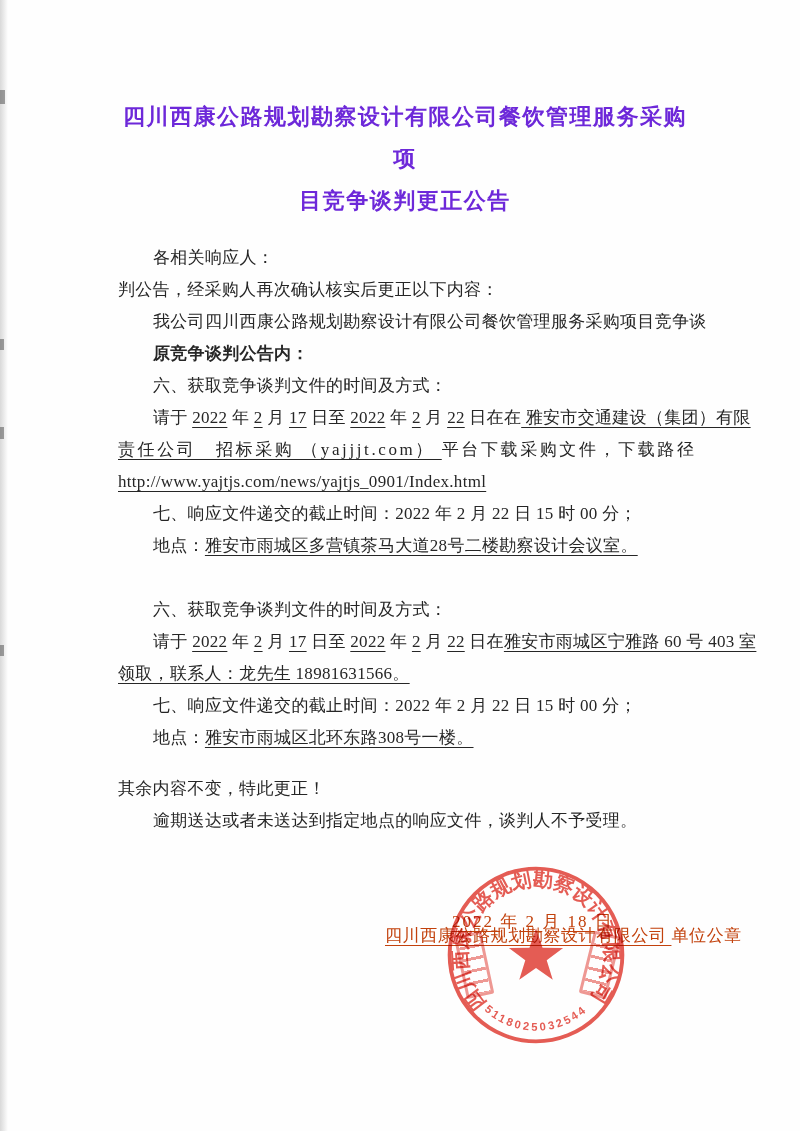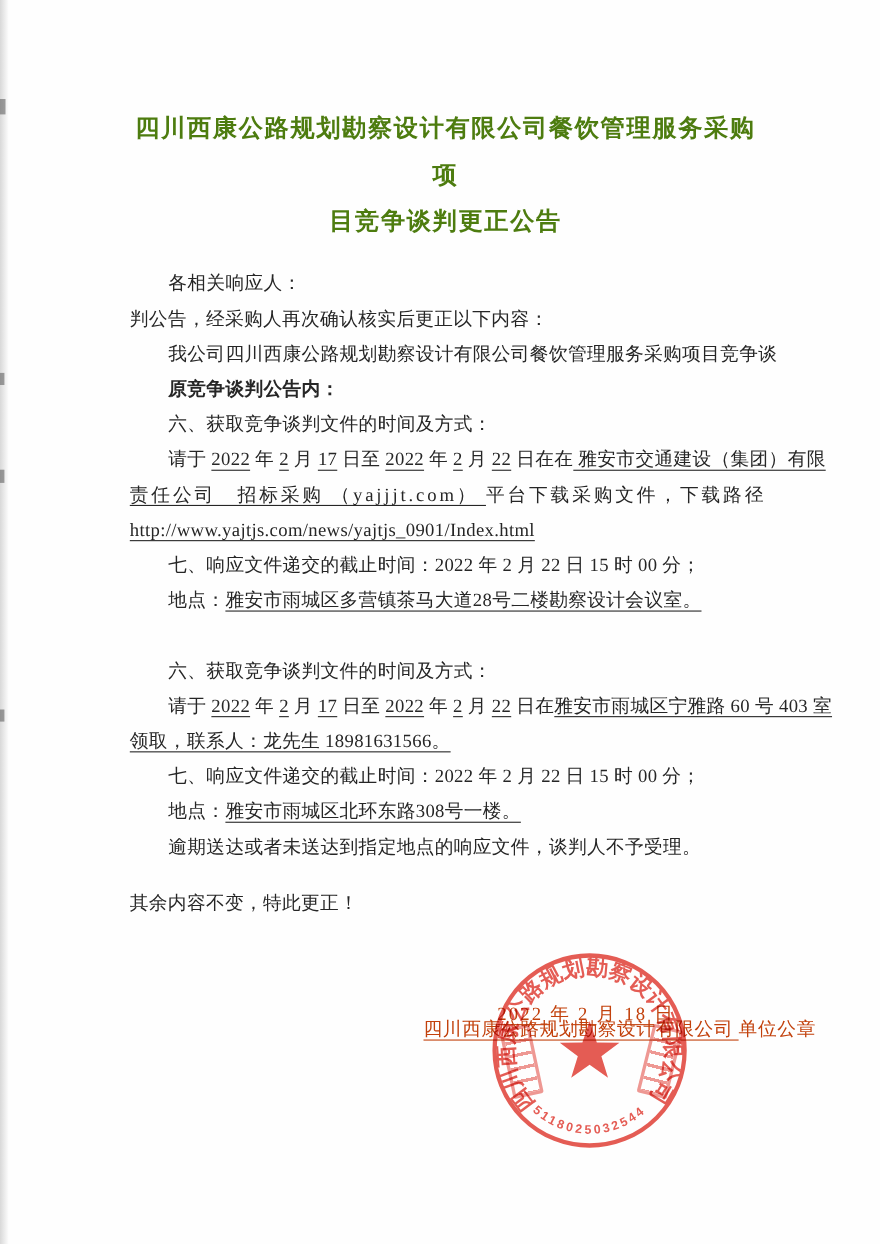--- a/index.html
+++ b/index.html
@@ -33,21 +33,21 @@
     left: 118px;
     top: 96px;
     width: 574px;
   }
   .title {
     font-size: 22px;
     font-weight: 700;
     line-height: 42px;
     text-align: center;
     letter-spacing: 1.5px;
-    color: #4d7c0f;
+    color: #6d28d9;
   }
   .title-spacer { height: 20px; }
 
   .line {
     margin: 0;
     font-size: 17px;
     line-height: 32px;
     letter-spacing: 0.3px;
     white-space: nowrap;
   }
@@ -126,22 +126,22 @@
     <p class="line tracked"><span class="u">责任公司　招标采购 （yajjjt.com） </span><span>平台下载采购文件，下载路径</span></p>
     <p class="line"><span class="u">http://www.yajtjs.com/news/yajtjs_0901/Index.html</span></p>
     <p class="line indent"><span>七、响应文件递交的截止时间：2022 年 2 月 22 日 15 时 00 分；</span></p>
     <p class="line indent"><span>地点：</span><span class="u">雅安市雨城区多营镇茶马大道28号二楼勘察设计会议室。 </span></p>
     <div class="blank"></div>
     <p class="line indent"><span>六、获取竞争谈判文件的时间及方式：</span></p>
     <p class="line indent"><span>请于 </span><span class="u">2022</span><span> 年 </span><span class="u">2</span><span> 月 </span><span class="u">17</span><span> 日至 </span><span class="u">2022</span><span> 年 </span><span class="u">2</span><span> 月 </span><span class="u">22</span><span> 日在</span><span class="u">雅安市雨城区宁雅路 60 号 403 室</span></p>
     <p class="line"><span class="u">领取，联系人：龙先生 18981631566。 </span></p>
     <p class="line indent"><span>七、响应文件递交的截止时间：2022 年 2 月 22 日 15 时 00 分；</span></p>
     <p class="line indent"><span>地点：</span><span class="u">雅安市雨城区北环东路308号一楼。 </span></p>
+    <p class="line mt-sm"><span>其余内容不变，特此更正！</span></p>
     <p class="line indent"><span>逾期送达或者未送达到指定地点的响应文件，谈判人不予受理。</span></p>
-    <p class="line mt-sm"><span>其余内容不变，特此更正！</span></p>
   </div>
 
   <div class="signature sig-company"><span class="u">四川西康公路规划勘察设计有限公司 </span><span> 单位公章</span></div>
   <div class="signature sig-date"><span class="u"> 2022 </span><span> 年</span><span class="u"> 2 </span><span> 月</span><span class="u"> 18 </span><span> 日</span></div>
 
   <div class="seal">
     <svg viewBox="0 0 220 220" xmlns="http://www.w3.org/2000/svg">
       <defs>
         <path id="ringpath" d="M 53.4,166.6 A 80,80 0 1 1 166.6,166.6" fill="none"></path>
         <path id="numpath" d="M 34,154 A 88,88 0 0 0 186,154" fill="none"></path>

